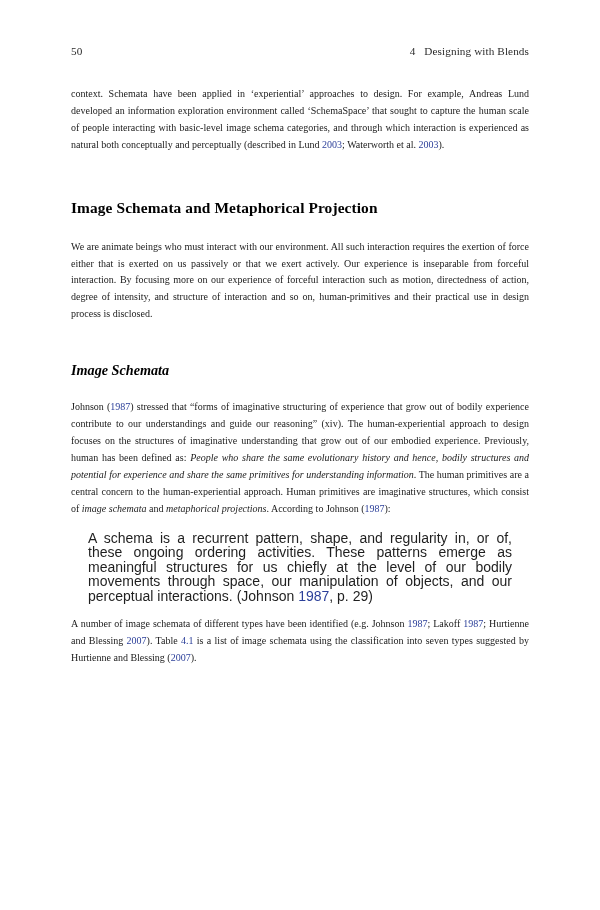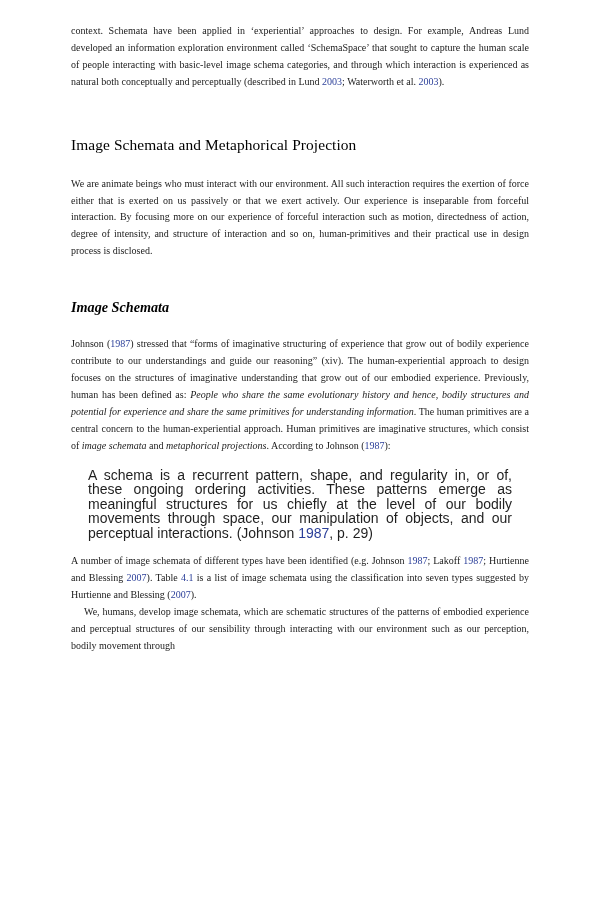--- a/index.html
+++ b/index.html
@@ -72,21 +72,21 @@
     text-decoration: none;
   }
 
   i, em { }
 
   
   h1.h-a {
     margin: 0;
     padding: 0;
     font-size: 15.4px;
-    font-weight: normal;
+    font-weight: bold;
     line-height: 19px;
     letter-spacing: 0.1px;
     color: #000;
   }
   .h-a-wrap { margin-top: 44px; margin-bottom: 22px; }
 
   h2.h-b {
     margin: 0;
     padding: 0;
     font-size: 14.2px;
@@ -110,20 +110,24 @@
     color: #1f1f1f;
   }
   .extract p { margin: 0; }
 </style>
 </head>
 <body>
 
 <div class="page">
   <div class="content">
 
+    <div class="runhead">
+      <span class="folio">50</span>
+      <span class="chap"><span class="chapnum">4</span><span>Designing with Blends</span></span>
+    </div>
 
     <p class="body first"><span>context. Schemata have been applied in ‘experiential’ approaches to design. For example, Andreas Lund developed an information exploration environment called ‘SchemaSpace’ that sought to capture the human scale of people interacting with basic-level image schema categories, and through which interaction is experienced as natural both conceptually and perceptually (described in Lund </span><span class="ref">2003</span><span>; Waterworth et al. </span><span class="ref">2003</span><span>).</span></p>
 
     <div class="h-a-wrap">
       <h1 class="h-a">Image Schemata and Metaphorical Projection</h1>
     </div>
 
     <p class="body">We are animate beings who must interact with our environment. All such interaction requires the exertion of force either that is exerted on us passively or that we exert actively. Our experience is inseparable from forceful interaction. By focusing more on our experience of forceful interaction such as motion, directedness of action, degree of intensity, and structure of interaction and so on, human-primitives and their practical use in design process is disclosed.</p>
 
     <div class="h-b-wrap">
@@ -131,16 +135,15 @@
     </div>
 
     <p class="body"><span>Johnson (</span><span class="ref">1987</span><span>) stressed that “forms of imaginative structuring of experience that grow out of bodily experience contribute to our understandings and guide our reasoning” (xiv). The human-experiential approach to design focuses on the structures of imaginative understanding that grow out of our embodied experience. Previously, human has been defined as: </span><i>People who share the same evolutionary history and hence, bodily structures and potential for experience and share the same primitives for understanding information</i><span>. The human primitives are a central concern to the human-experiential approach. Human primitives are imaginative structures, which consist of </span><i>image schemata</i><span> and </span><i>metaphorical projections</i><span>. According to Johnson (</span><span class="ref">1987</span><span>):</span></p>
 
     <blockquote class="extract">
       <p><span>A schema is a recurrent pattern, shape, and regularity in, or of, these ongoing ordering activities. These patterns emerge as meaningful structures for us chiefly at the level of our bodily movements through space, our manipulation of objects, and our perceptual interactions. (Johnson </span><span class="ref">1987</span><span>, p. 29)</span></p>
     </blockquote>
 
     <p class="body"><span>A number of image schemata of different types have been identified (e.g. Johnson </span><span class="ref">1987</span><span>; Lakoff </span><span class="ref">1987</span><span>; Hurtienne and Blessing </span><span class="ref">2007</span><span>). Table </span><span class="ref">4.1</span><span> is a list of image schemata using the classification into seven types suggested by Hurtienne and Blessing (</span><span class="ref">2007</span><span>).</span></p>
 
-    <p class="body indent">We, humans, develop image schemata, which are schematic structures of the patterns of embodied experience and perceptual structures of our sensibility through interacting with our environment such as our perception, bodily movement through</p>
 
   </div>
 </div>
 
 </body></html>

